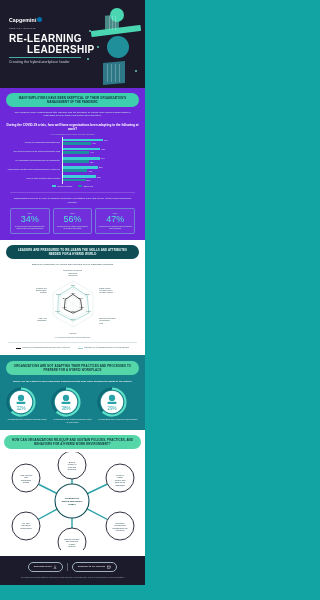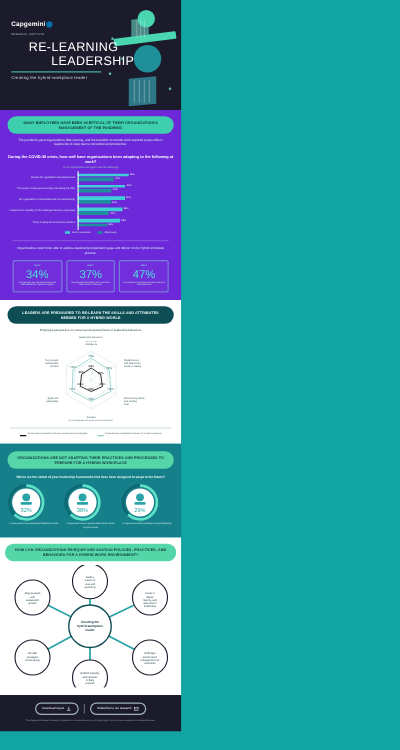--- a/index.html
+++ b/index.html
@@ -13,22 +13,22 @@
 
   
   .hero {
     background:#1b1b2b; height:88px; position:relative; overflow:hidden;
   }
   .logo { position:absolute; left:9px; top:8px; }
   .logo-word { color:#fff; font-size:5.2px; font-weight:bold; letter-spacing:.1px; }
   .logo-sub { color:#b9c2cc; font-size:2px; letter-spacing:.25px; margin-top:.5px;}
   .logo-dot { position:absolute; right:-6px; top:0px; width:5px; height:5px;
               border-radius:50%; background:#0070ad; }
-  .hero-title { position:absolute; left:23px; top:33px; color:#fff;
-                font-size:10px; font-weight:400; letter-spacing:.3px; line-height:11px; }
+  .hero-title { position:absolute; left:9px; top:33px; color:#fff;
+                font-size:10px; font-weight:700; letter-spacing:.3px; line-height:11px; }
   .hero-title .l2 { display:block; text-align:left; padding-left:18px; }
   .hero-rule { position:absolute; left:9px; top:57px; width:72px; height:1px;
                background:#4fd1c5; opacity:.8; }
   .hero-sub { position:absolute; left:9px; top:60px; color:#cfd8e3; font-size:3.4px;
               letter-spacing:.15px; }
   
   .art { position:absolute; right:0; top:0; width:62px; height:88px; }
   .art .ball { position:absolute; left:27px; top:8px; width:14px; height:14px;
                border-radius:50%; background:#49d6b0; }
   .art .plank { position:absolute; left:8px; top:28px; width:50px; height:6px;
@@ -253,21 +253,21 @@
     <div class="para">Organizations need to be able to address leadership expectation gaps and deliver on the hybrid workplace promise.</div>
 
     <div class="stats" id="stat-cards">
         <div class="card">
           <div class="card-h">ONLY</div>
           <div class="card-n">34%</div>
           <div class="card-t">of employees say their leaders have the skills needed for a hybrid workplace</div>
         </div>
         <div class="card">
           <div class="card-h">ONLY</div>
-          <div class="card-n">37%</div>
+          <div class="card-n">56%</div>
           <div class="card-t">of employees feel leaders communicate a clear vision of the future</div>
         </div>
         <div class="card">
           <div class="card-h">ONLY</div>
           <div class="card-n">47%</div>
           <div class="card-t">of employees say leaders empower teams to make decisions</div>
         </div>
       </div>
   </div>
 

